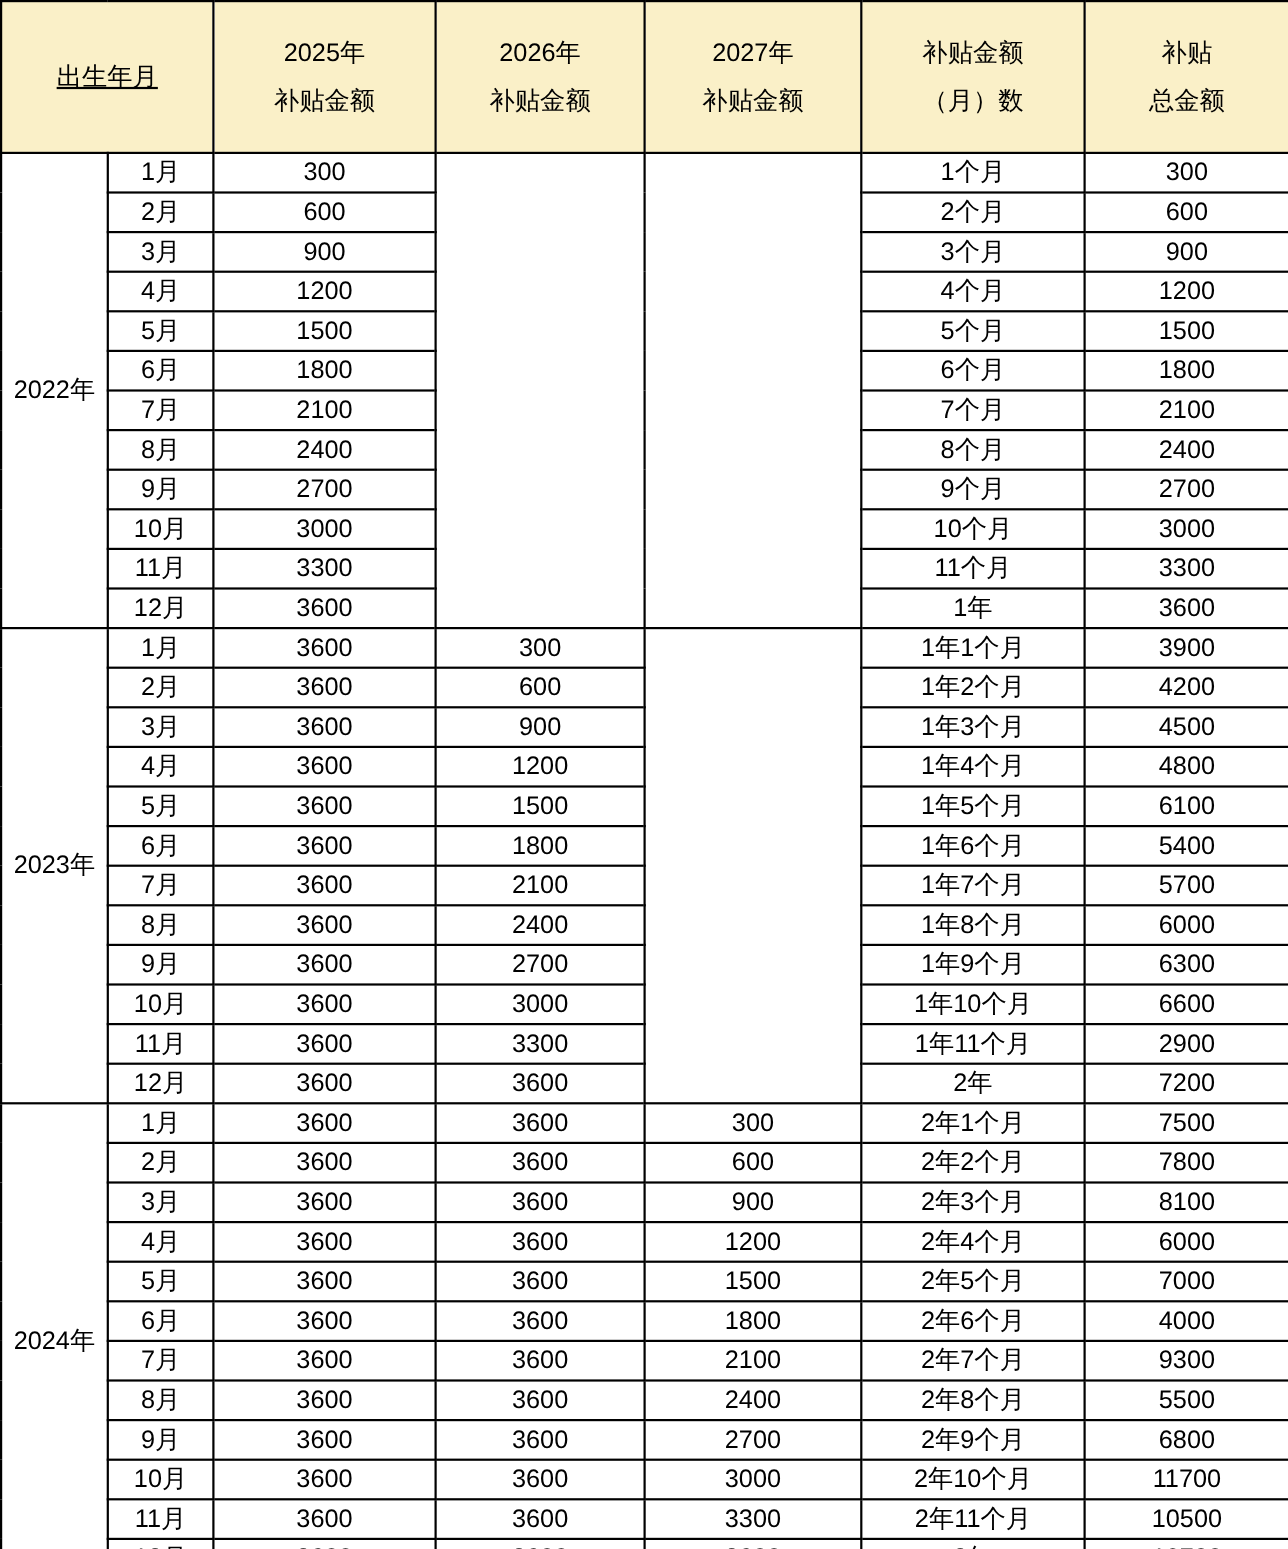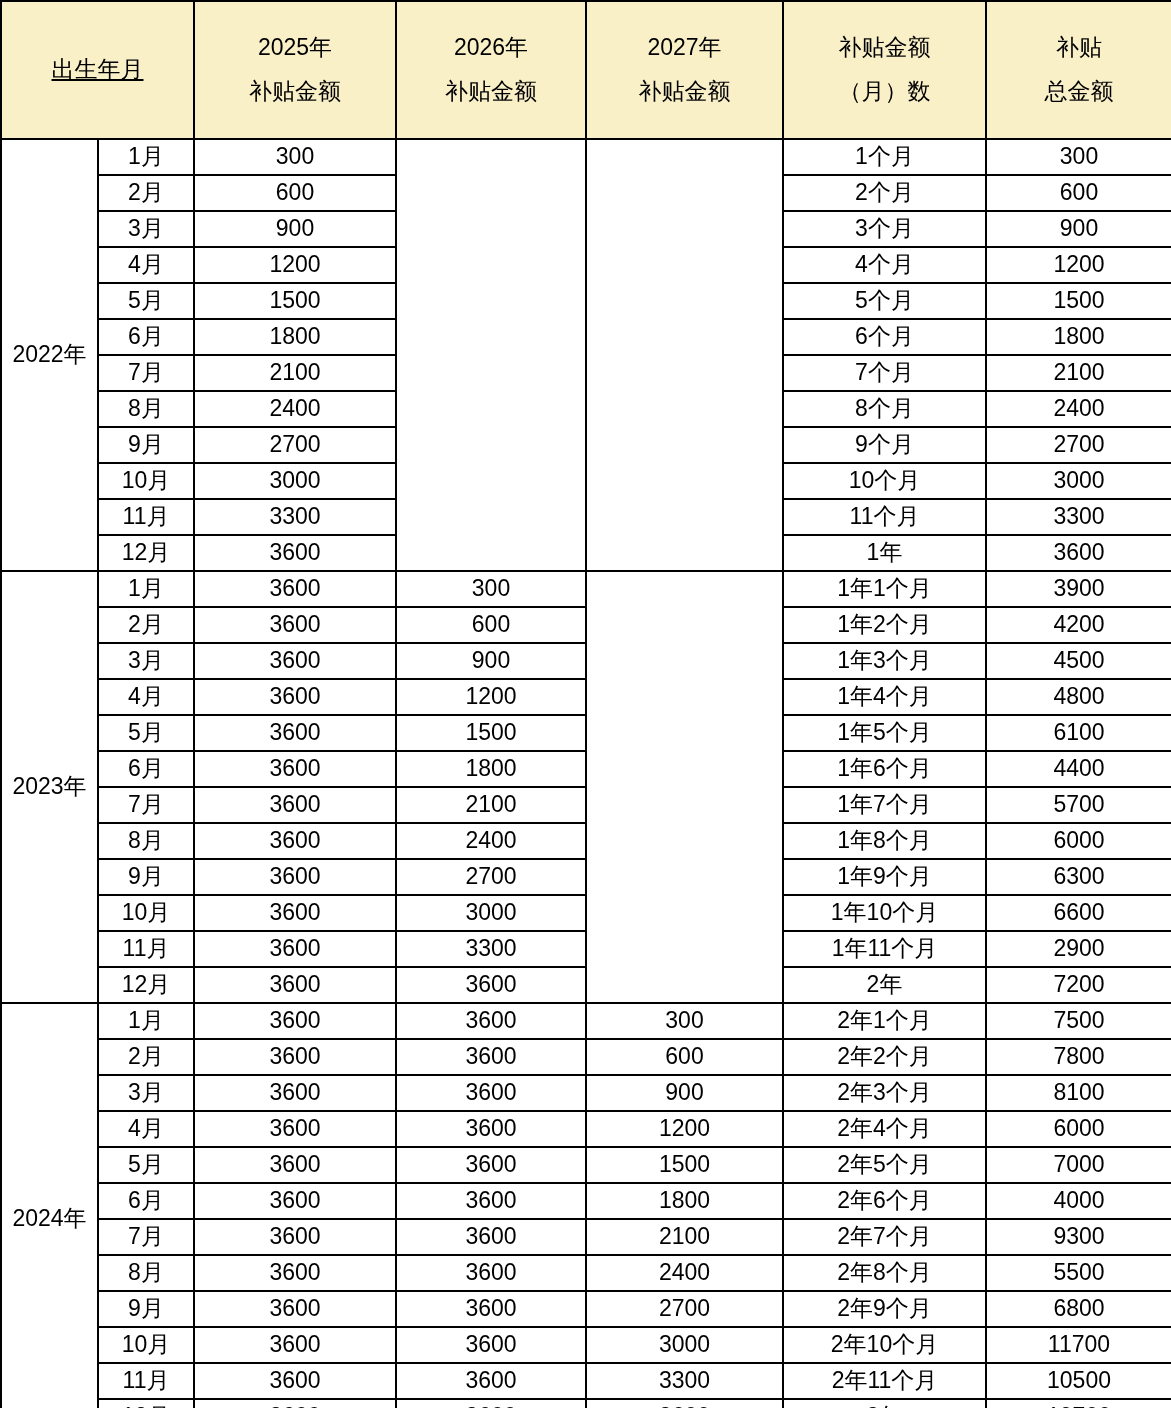--- a/index.html
+++ b/index.html
@@ -205,21 +205,21 @@
         <td>3600</td>
         <td>1500</td>
         <td>1年5个月</td>
         <td>6100</td>
       </tr>
       <tr>
         <td>6月</td>
         <td>3600</td>
         <td>1800</td>
         <td>1年6个月</td>
-        <td>4400</td>
+        <td>5400</td>
       </tr>
       <tr>
         <td>7月</td>
         <td>3600</td>
         <td>2100</td>
         <td>1年7个月</td>
         <td>5700</td>
       </tr>
       <tr>
         <td>8月</td>

